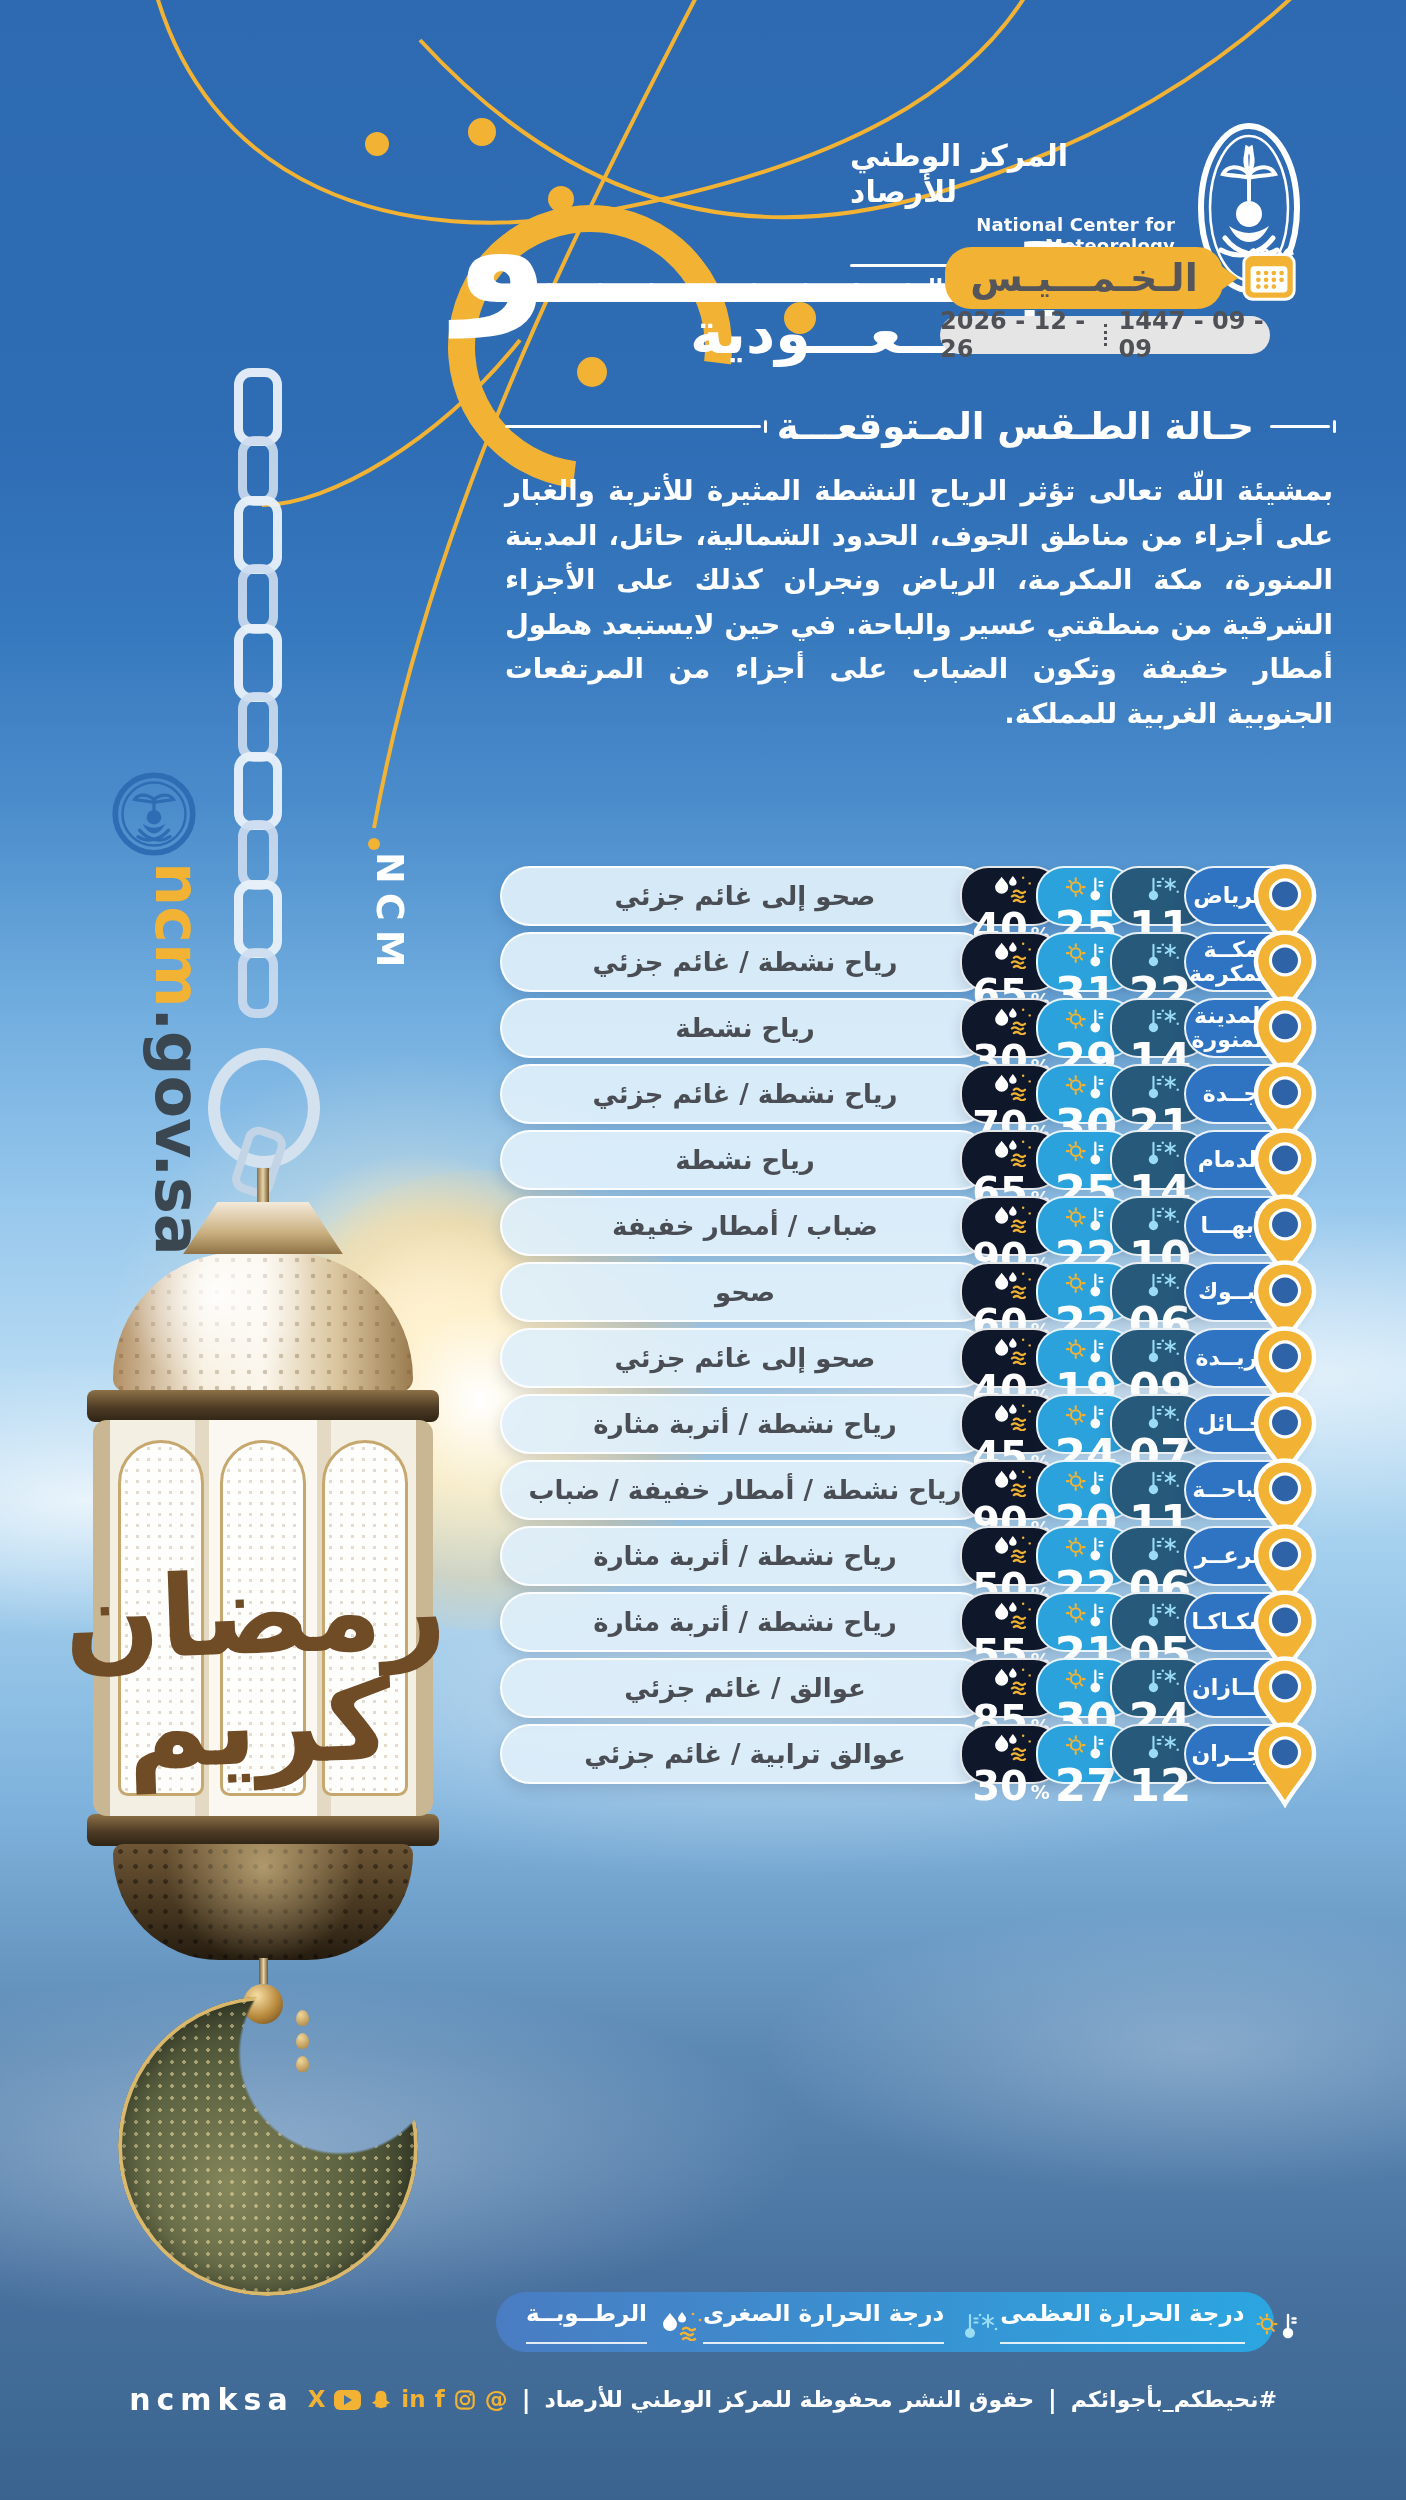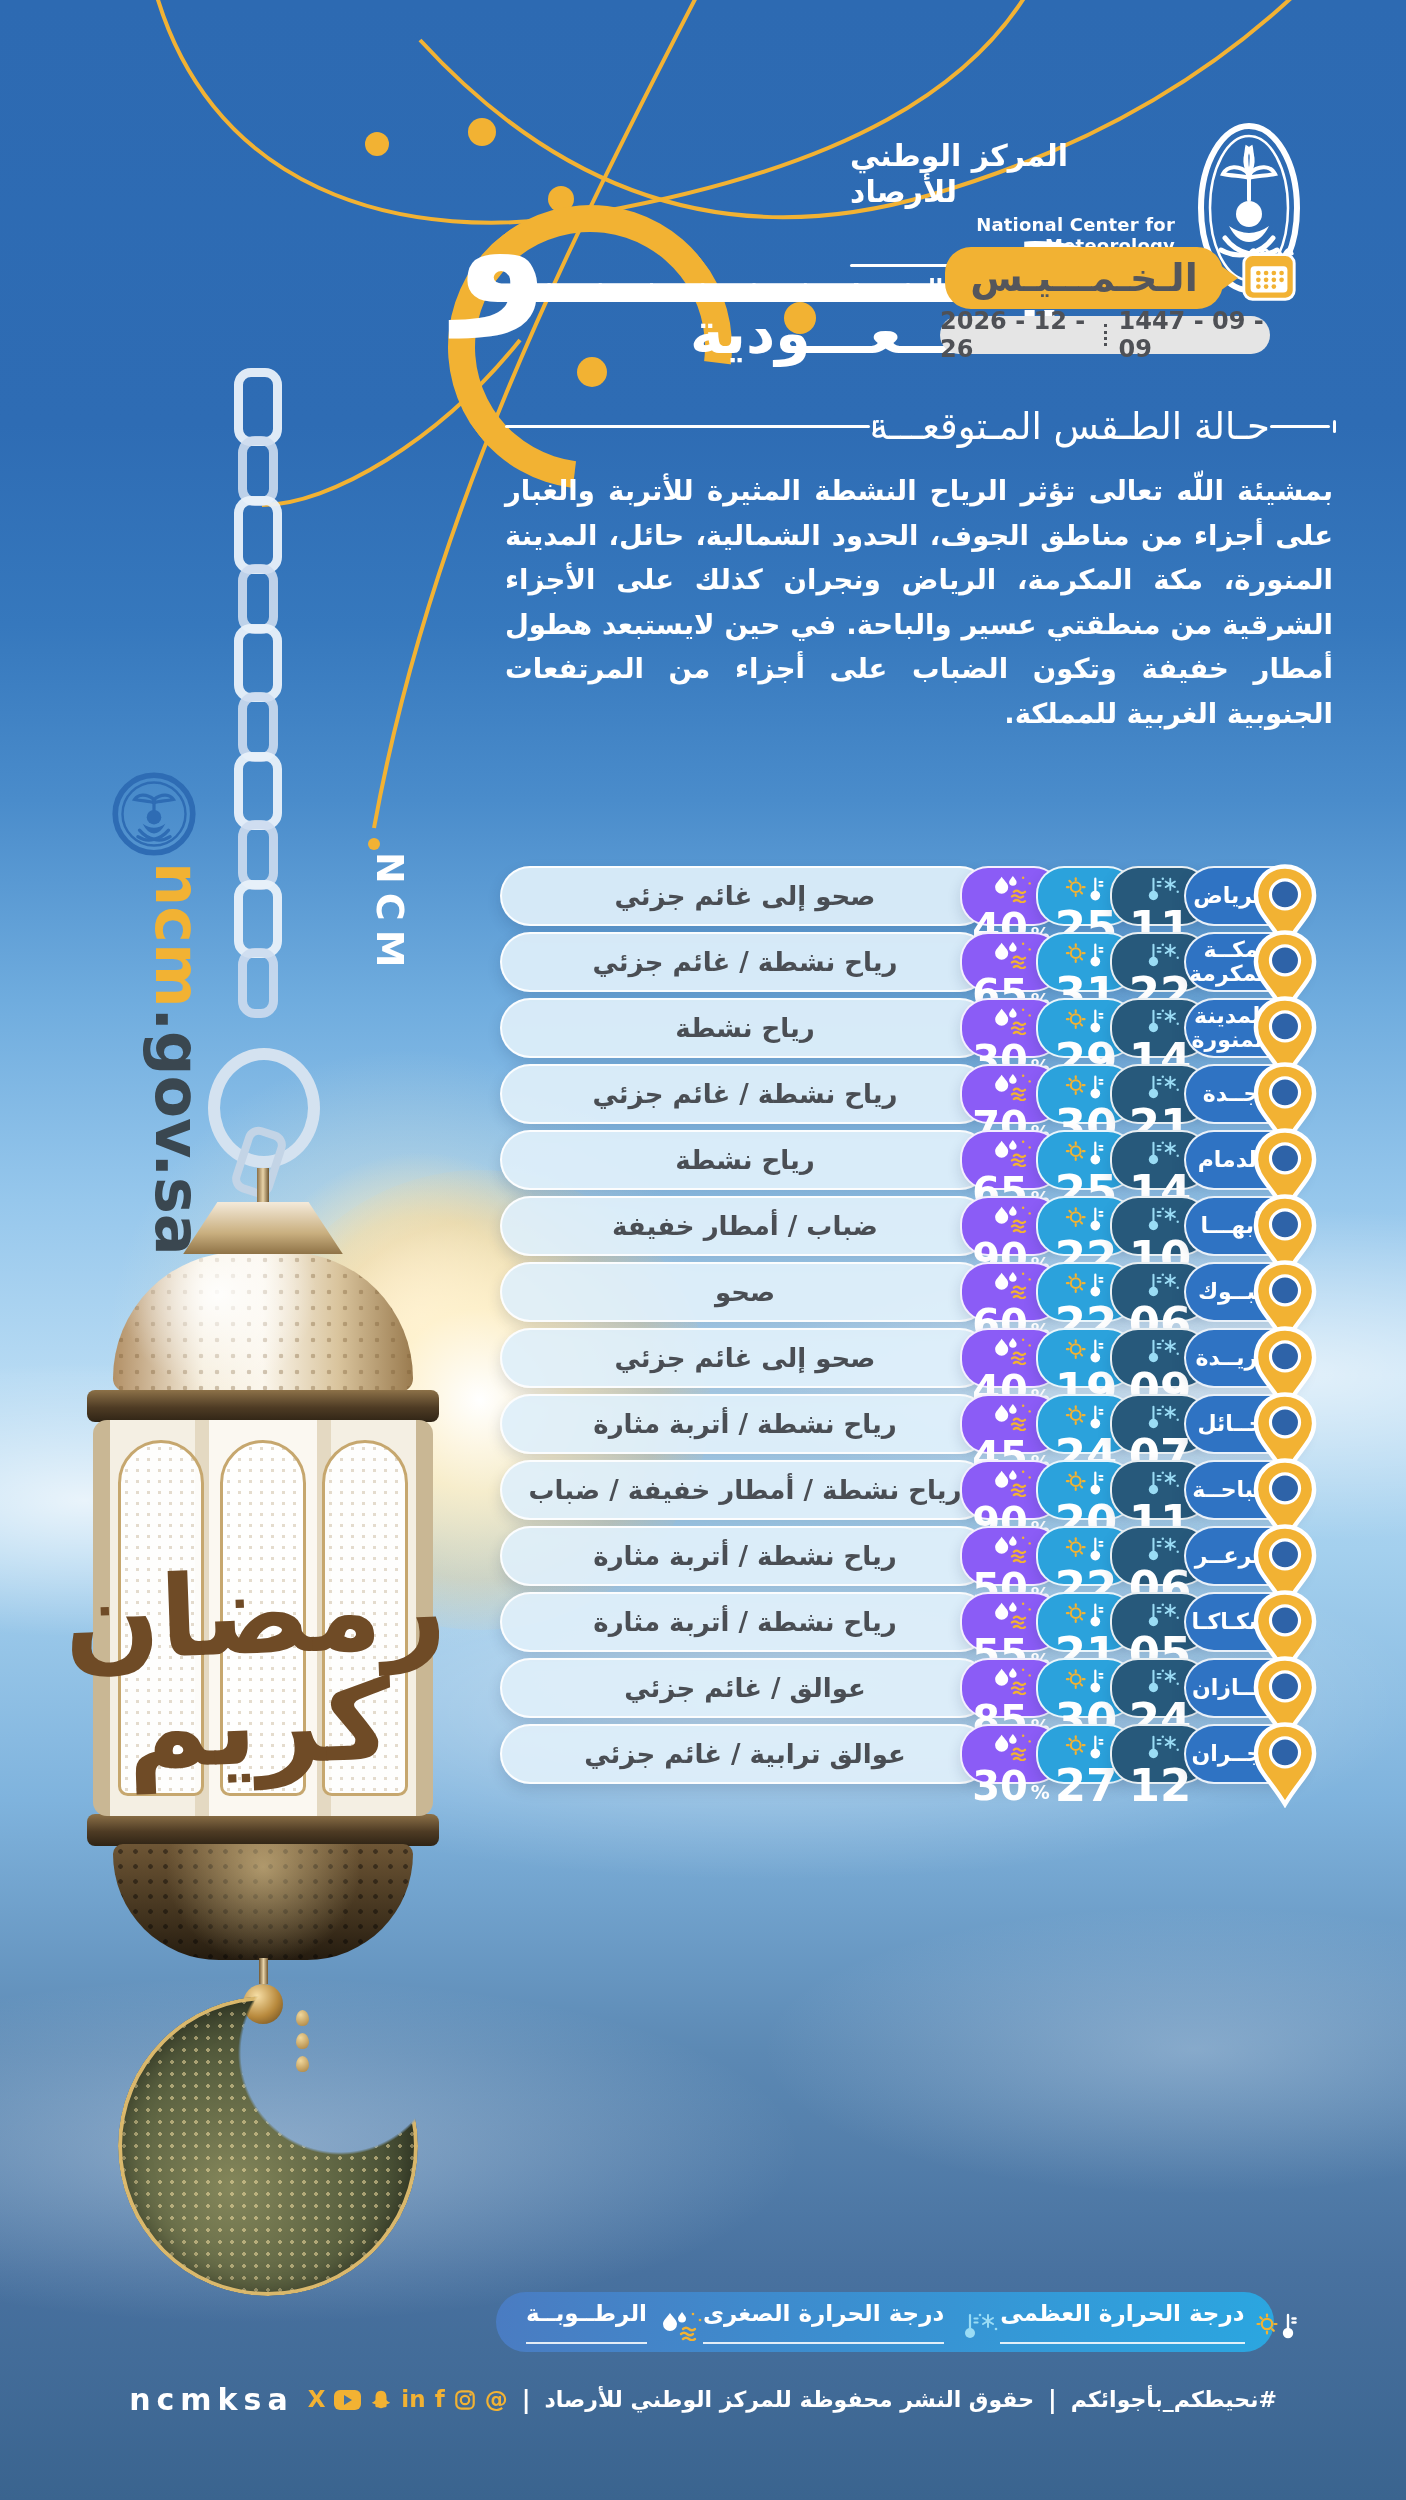--- a/index.html
+++ b/index.html
@@ -53,37 +53,37 @@
      color:#54565C;font-size:38px;font-weight:bold;direction:rtl;}
   .day-pill::after{content:'';position:absolute;right:-15px;top:50%;transform:translateY(-50%);
      border-top:13px solid transparent;border-bottom:13px solid transparent;border-left:18px solid #F2B233;}
   .cal{position:absolute;left:1238px;top:243px;}
   .date-pill{position:absolute;left:940px;top:316px;width:330px;height:38px;background:#e5e5e5;
      border-radius:19px;display:flex;align-items:center;justify-content:center;gap:12px;
      color:#4F5156;font-size:24px;font-weight:bold;direction:ltr;}
   .date-sep{width:0;height:22px;border-left:3px dotted #4F5156;}
 
   
-  .sec-title{position:absolute;left:505px;top:405px;width:825px;display:flex;align-items:center;
-     color:#fff;font-size:37px;font-weight:normal;direction:rtl;}
+  .sec-title{position:absolute;left:505px;top:405px;width:825px;display:flex;align-items:center;gap:16px;
+     color:#fff;font-size:37px;font-weight:bold;direction:rtl;}
   .sec-title .ln{flex:1;height:3px;background:#fff;border-radius:2px;position:relative;}
   .sec-title .ln.short{flex:0 0 60px;}
   .sec-title .ln::after{content:'';position:absolute;right:-6px;top:-5px;width:3px;height:13px;background:#fff;border-radius:2px;}
   .sec-title .t{white-space:nowrap;}
   .para{position:absolute;left:505px;top:468px;width:828px;color:#fff;font-size:27.5px;font-weight:bold;
      line-height:1.62;direction:rtl;text-align:justify;text-align-last:right;}
 
   
   #rows{position:absolute;left:500px;top:866px;width:806px;display:flex;flex-direction:column;gap:6px;}
   .row{position:relative;height:60px;display:flex;flex-direction:row;align-items:stretch;}
   .seg{box-sizing:border-box;border:2px solid rgba(255,255,255,.9);
        display:flex;flex-direction:column;align-items:center;box-shadow:0 6px 14px rgba(20,40,80,.15);}
   .cond{flex:1;border-radius:44px;background:rgba(223,239,250,.93);z-index:1;justify-content:center;}
   .cond-t{color:#4A4E54;font-size:26px;font-weight:bold;direction:rtl;white-space:nowrap;}
-  .hum{width:102px;margin-left:-30px;border-radius:28px;background:#8b5cf6;z-index:2;}
+  .hum{width:102px;margin-left:-30px;border-radius:28px;background:#0f172a;z-index:2;}
   .max{width:100px;margin-left:-26px;border-radius:28px;background:#2BA2DC;z-index:3;}
   .min{width:100px;margin-left:-26px;border-radius:28px;background:#27597B;z-index:4;}
   .city{width:122px;margin-left:-26px;border-radius:30px;background:#2F73C3;z-index:5;justify-content:center;}
   .city-t{color:#fff;font-size:22px;font-weight:bold;line-height:1.08;direction:rtl;text-align:center;
           padding:0 34px 0 6px;}
   .seg-ic{height:28px;width:46px;margin-top:7px;flex:none;}
   .val{color:#fff;font-size:45px;font-weight:bold;line-height:1;margin-top:2px;}
   .hum-v{display:flex;align-items:flex-end;gap:3px;color:#fff;font-weight:bold;margin-top:5px;}
   .hum-v .n{font-size:40px;line-height:1;}
   .hum-v .pct{font-size:19px;line-height:1.4;}

